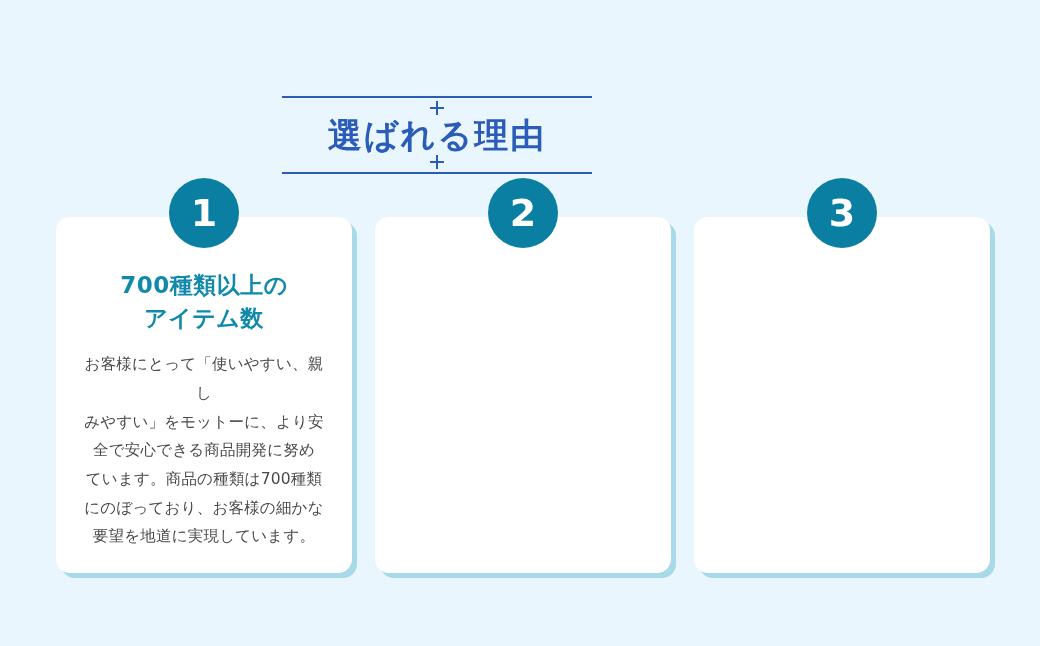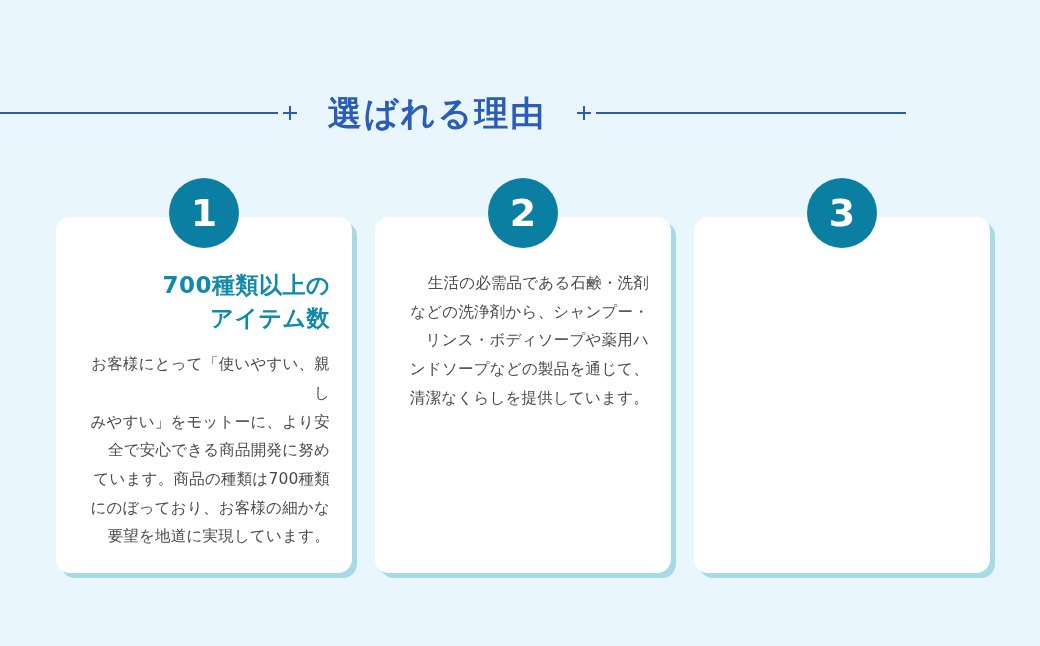--- a/index.html
+++ b/index.html
@@ -16,21 +16,22 @@
   }
 
   
   .heading-row {
     position: absolute;
     left: 0;
     top: 96px;
     width: 874px;
     display: flex;
     align-items: center;
-    justify-content: center;
+    justify-content: space-between;
+    flex-direction: column;
   }
   .rule {
     height: 0;
     border-top: 2px solid #2a5cb8;
     flex: 0 0 auto;
   }
   .rule-left  { width: 310px; }
   .rule-right { width: 310px; }
 
   .sparkle {
@@ -104,34 +105,34 @@
     font-weight: bold;
     display: flex;
     align-items: center;
     justify-content: center;
     line-height: 1;
   }
   .card-title {
     color: #1089ab;
     font-size: 23px;
     font-weight: bold;
-    text-align: right;
+    text-align: center;
     line-height: 1.42;
     letter-spacing: 0.5px;
     margin: 0 0 16px 0;
     white-space: pre-line;
   }
   .card-body {
     color: #4a4a4a;
     font-size: 15.5px;
     line-height: 1.85;
     letter-spacing: 0.2px;
     margin: 0;
     white-space: pre-line;
-    text-align: right;
+    text-align: center;
   }
 </style>
 </head>
 <body>
 
 <div class="heading-row">
   <div class="rule rule-left"></div>
   <div class="sparkle"></div>
   <div class="section-title">選ばれる理由</div>
   <div class="sparkle"></div>
@@ -147,24 +148,19 @@
     <p class="card-body">お客様にとって「使いやすい、親し
 みやすい」をモットーに、より安
 全で安心できる商品開発に努め
 ています。商品の種類は700種類
 にのぼっており、お客様の細かな
 要望を地道に実現しています。</p>
   </div>
 
   <div class="card">
     <div class="badge">2</div>
-    <p class="card-body">生活の必需品である石鹸・洗剤
-などの洗浄剤から、シャンプー・
-リンス・ボディソープや薬用ハ
-ンドソープなどの製品を通じて、
-清潔なくらしを提供しています。</p>
   </div>
 
   <div class="card">
     <div class="badge">3</div>
   </div>
 
 </div>
 
 </body></html>

